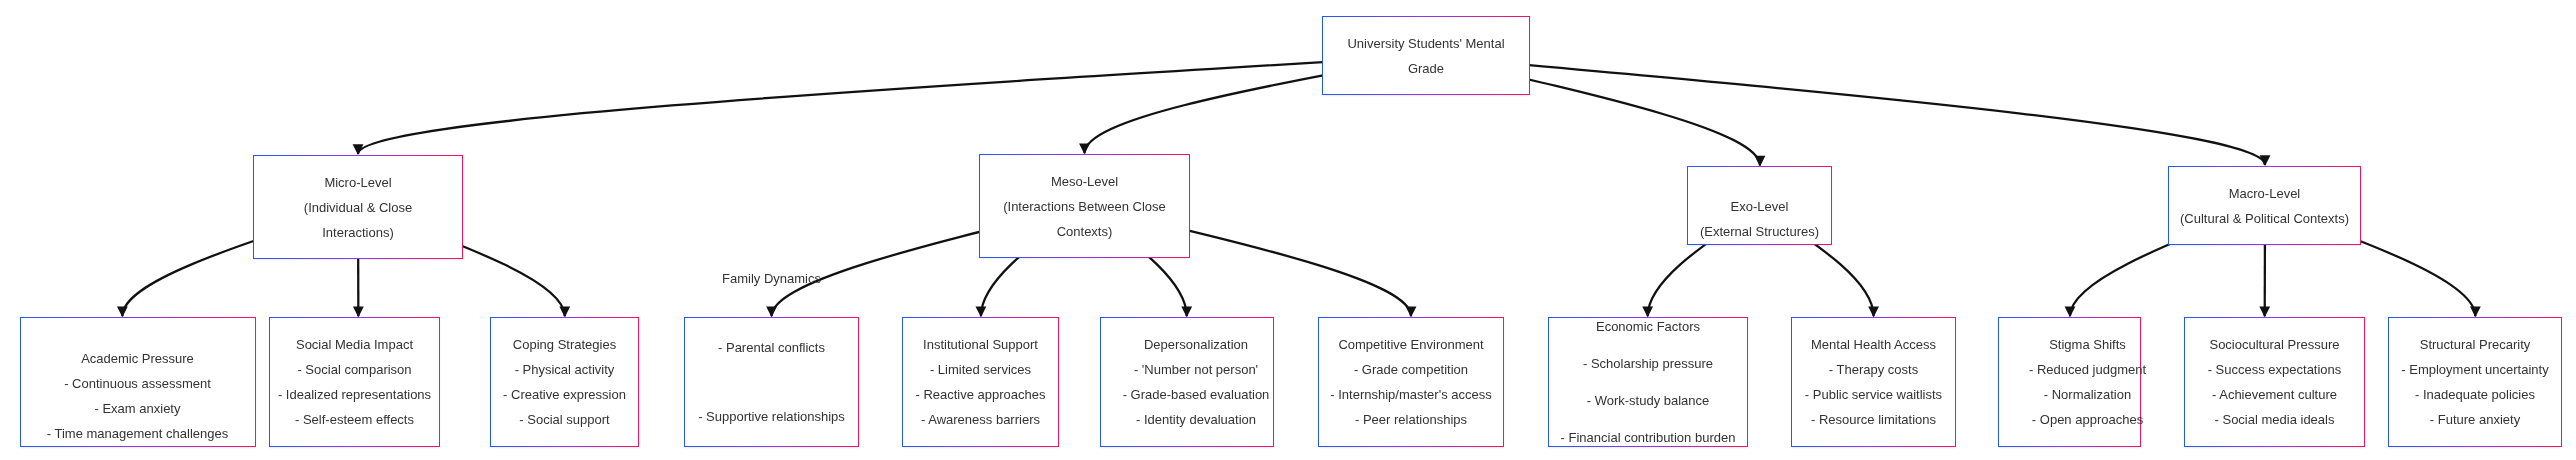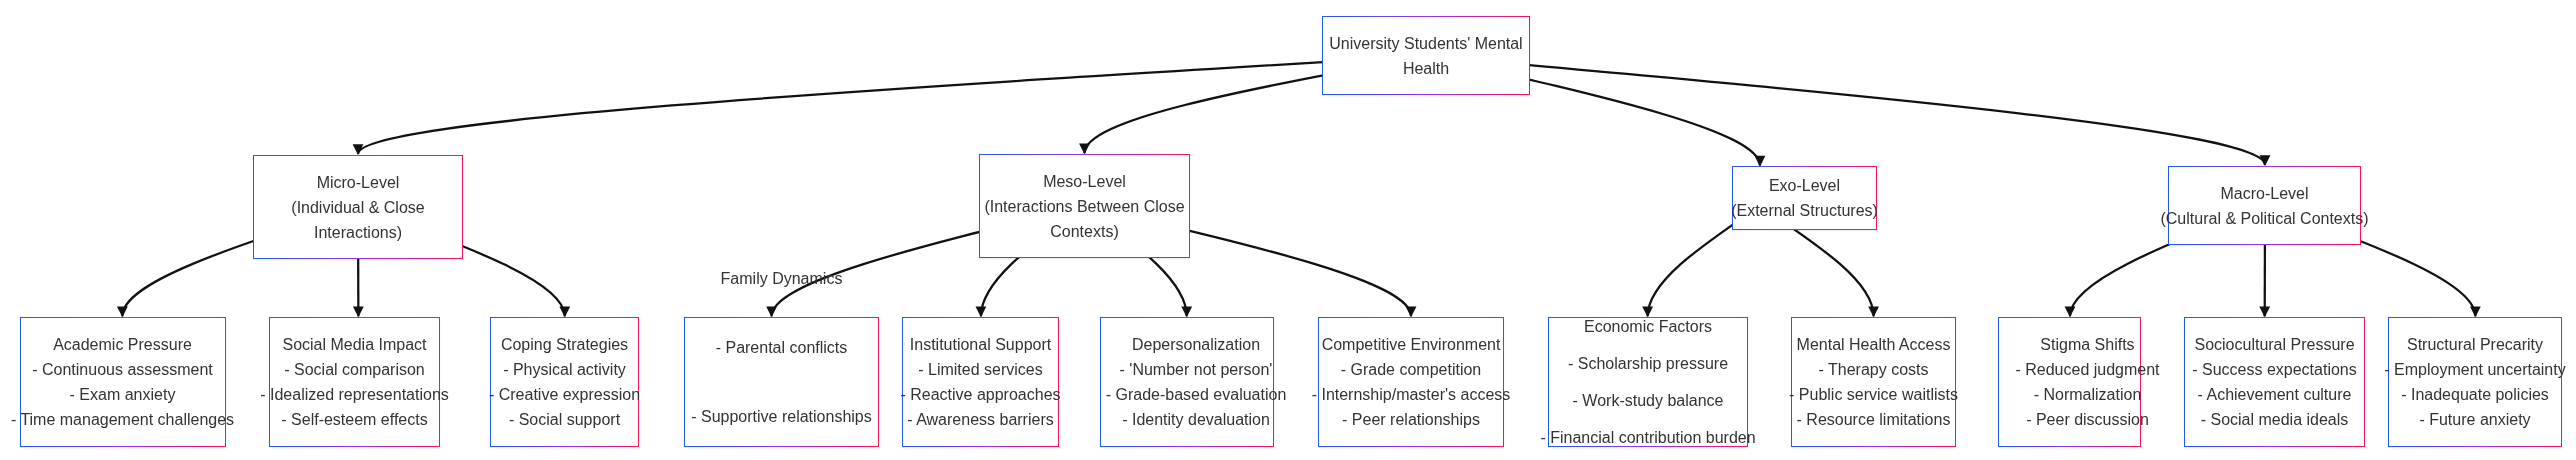--- a/index.html
+++ b/index.html
@@ -14,21 +14,21 @@
   .node{
     position:absolute;
     background:#ffffff;
     border:1.9px solid;
     border-image:linear-gradient(90deg,#2259f4 0%,#8f37ea 50%,#f5145a 100%) 1;
     box-sizing:border-box;
     display:flex;flex-direction:column;
     align-items:center;justify-content:center;
     text-align:center;
     color:#333333;
-    font-size:16px;
+    font-size:13px;
     line-height:25px;
     box-shadow:0 0.6px 1.3px rgba(0,0,0,0.08);
   }
   .node-line{white-space:nowrap;}
 </style>
 </head>
 <body>
 
 <div id="canvas">
   <svg id="edge-layer" width="2576" height="461" viewBox="0 0 3968 710" xmlns="http://www.w3.org/2000/svg">
@@ -52,59 +52,59 @@
         <path d="M 2711 317 C 2615.85 381.9, 2538 435, 2538 487" fill="none" stroke="#111111" stroke-width="3.5" marker-end="url(#arrowhead)"></path>
         <path d="M 2711 317 C 2807.25 381.9, 2886 435, 2886 487" fill="none" stroke="#111111" stroke-width="3.5" marker-end="url(#arrowhead)"></path>
         <path d="M 3489 316 C 3323.725 381.45, 3188.5 435, 3188.5 487" fill="none" stroke="#111111" stroke-width="3.5" marker-end="url(#arrowhead)"></path>
         <path d="M 3489 316 C 3488.725 381.45, 3488.5 435, 3488.5 487" fill="none" stroke="#111111" stroke-width="3.5" marker-end="url(#arrowhead)"></path>
         <path d="M 3489 316 C 3667.2 381.45, 3813 435, 3813 487" fill="none" stroke="#111111" stroke-width="3.5" marker-end="url(#arrowhead)"></path>
       </g>
   </svg>
   <div id="node-layer">
       <div class="node" style="left: 1322px; top: 16px; width: 208px; height: 79px;">
         <span class="node-line">University Students' Mental</span>
-        <span class="node-line">Health</span>
+        <span class="node-line">Grade</span>
       </div>
       <div class="node" style="left: 253px; top: 155px; width: 210px; height: 104px; align-items: center;">
         <span class="node-line">Micro-Level</span>
         <span class="node-line">(Individual &amp; Close</span>
         <span class="node-line">Interactions)</span>
       </div>
       <div class="node" style="left: 979px; top: 154px; width: 211px; height: 104px;">
         <span class="node-line">Meso-Level</span>
         <span class="node-line">(Interactions Between Close</span>
         <span class="node-line">Contexts)</span>
       </div>
-      <div class="node" style="left: 1732px; top: 166px; width: 145px; height: 64px;">
+      <div class="node" style="left: 1687px; top: 166px; width: 145px; height: 79px; justify-content: flex-end;">
         <span class="node-line">Exo-Level</span>
         <span class="node-line">(External Structures)</span>
       </div>
       <div class="node" style="left: 2168px; top: 166px; width: 193px; height: 79px;">
         <span class="node-line">Macro-Level</span>
         <span class="node-line">(Cultural &amp; Political Contexts)</span>
       </div>
-      <div class="node" style="left: 19.5px; top: 317px; width: 206px; height: 130px;">
+      <div class="node" style="left: 19.5px; top: 317px; width: 236px; height: 130px; justify-content: flex-end;">
         <span class="node-line">Academic Pressure</span>
         <span class="node-line">- Continuous assessment</span>
         <span class="node-line">- Exam anxiety</span>
         <span class="node-line">- Time management challenges</span>
       </div>
       <div class="node" style="left: 269px; top: 317px; width: 171px; height: 130px;">
         <span class="node-line">Social Media Impact</span>
         <span class="node-line">- Social comparison</span>
         <span class="node-line">- Idealized representations</span>
         <span class="node-line">- Self-esteem effects</span>
       </div>
       <div class="node" style="left: 490px; top: 317px; width: 149px; height: 130px;">
         <span class="node-line">Coping Strategies</span>
         <span class="node-line">- Physical activity</span>
         <span class="node-line">- Creative expression</span>
         <span class="node-line">- Social support</span>
       </div>
-      <div class="node" style="left: 684px; top: 317px; width: 195px; height: 130px; gap: 44px;">
+      <div class="node" style="left: 684px; top: 317px; width: 175px; height: 130px; gap: 44px;">
         <span class="node-line">Family Dynamics</span>
         <span class="node-line">- Parental conflicts</span>
         <span class="node-line">- Supportive relationships</span>
         <span class="node-line">- Communication patterns</span>
       </div>
       <div class="node" style="left: 902px; top: 317px; width: 157px; height: 130px;">
         <span class="node-line">Institutional Support</span>
         <span class="node-line">- Limited services</span>
         <span class="node-line">- Reactive approaches</span>
         <span class="node-line">- Awareness barriers</span>
@@ -130,21 +130,21 @@
       <div class="node" style="left: 1791px; top: 317px; width: 165px; height: 130px;">
         <span class="node-line">Mental Health Access</span>
         <span class="node-line">- Therapy costs</span>
         <span class="node-line">- Public service waitlists</span>
         <span class="node-line">- Resource limitations</span>
       </div>
       <div class="node" style="left: 1998px; top: 317px; width: 143px; height: 130px; padding-left: 36px;">
         <span class="node-line">Stigma Shifts</span>
         <span class="node-line">- Reduced judgment</span>
         <span class="node-line">- Normalization</span>
-        <span class="node-line">- Peer discussion</span>
+        <span class="node-line">- Open approaches</span>
       </div>
       <div class="node" style="left: 2184px; top: 317px; width: 181px; height: 130px;">
         <span class="node-line">Sociocultural Pressure</span>
         <span class="node-line">- Success expectations</span>
         <span class="node-line">- Achievement culture</span>
         <span class="node-line">- Social media ideals</span>
       </div>
       <div class="node" style="left: 2388px; top: 317px; width: 174px; height: 130px;">
         <span class="node-line">Structural Precarity</span>
         <span class="node-line">- Employment uncertainty</span>

